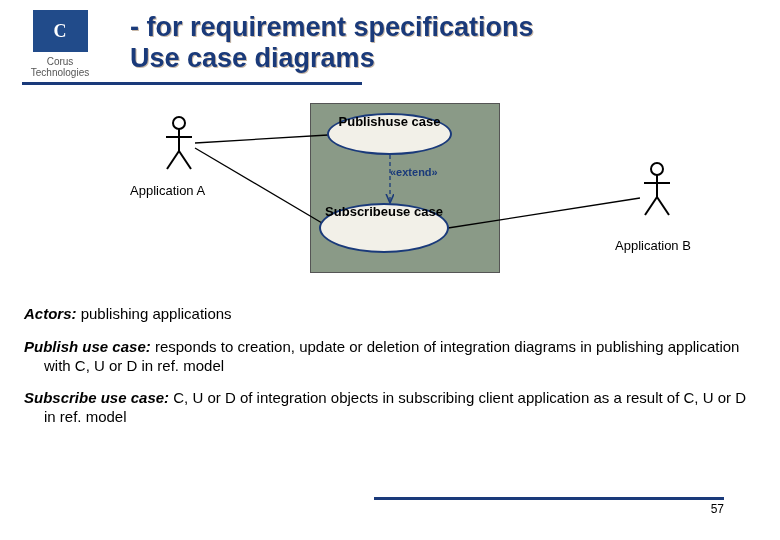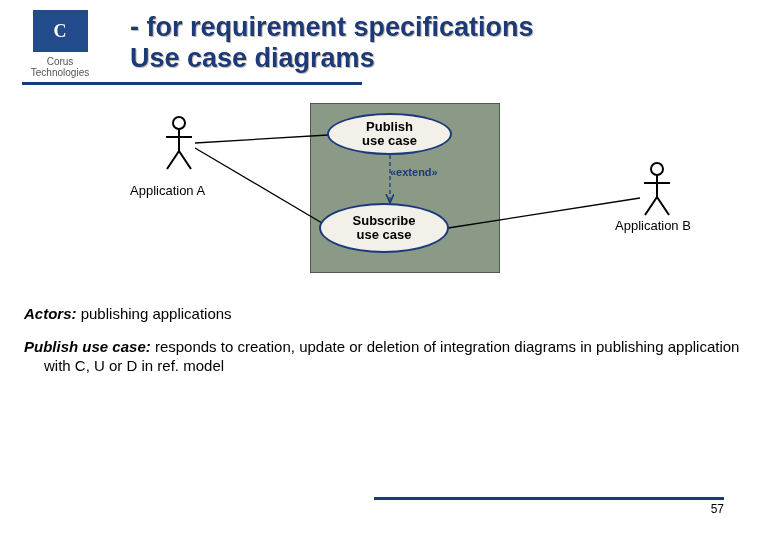--- a/index.html
+++ b/index.html
@@ -80,21 +80,21 @@
   .usecase {
     position: absolute;
     background: #f2f0e8;
     border: 2px solid #1a3a7a;
     border-radius: 50%;
     text-align: center;
     font-weight: bold;
     font-size: 13px;
     color: #000;
     display: flex;
-    flex-direction: column;
+    flex-direction: row;
     justify-content: center;
     line-height: 1.1;
   }
   .uc-publish {
     left: 327px;
     top: 10px;
     width: 125px;
     height: 42px;
   }
   .uc-subscribe {
@@ -212,22 +212,23 @@
 
   <div class="actor" style="left:640px; top:58px;">
     <svg width="34" height="58">
       <circle cx="17" cy="8" r="6" fill="none" stroke="#000" stroke-width="2"></circle>
       <line x1="17" y1="14" x2="17" y2="36" stroke="#000" stroke-width="2"></line>
       <line x1="4" y1="22" x2="30" y2="22" stroke="#000" stroke-width="2"></line>
       <line x1="17" y1="36" x2="5" y2="54" stroke="#000" stroke-width="2"></line>
       <line x1="17" y1="36" x2="29" y2="54" stroke="#000" stroke-width="2"></line>
     </svg>
   </div>
-  <div class="actor-label" style="left:615px; top:115px;">Application B</div>
+  <div class="actor-label" style="left:615px; top:135px;">Application B</div>
 </div>
 
 <div class="descriptions">
   <p><b>Actors:</b><span> publishing applications</span></p>
   <p><b>Publish use case:</b><span> responds to creation, update or deletion of integration diagrams in publishing application with C, U or D in ref. model</span></p>
+  <p><b>Subscribe use case:</b><span> C, U or D  of integration objects in subscribing client application as a result of C, U or D in ref. model</span></p>
 </div>
 
 <div class="footer-line"></div>
 <div class="page-num">57</div>
 
 </body></html>

